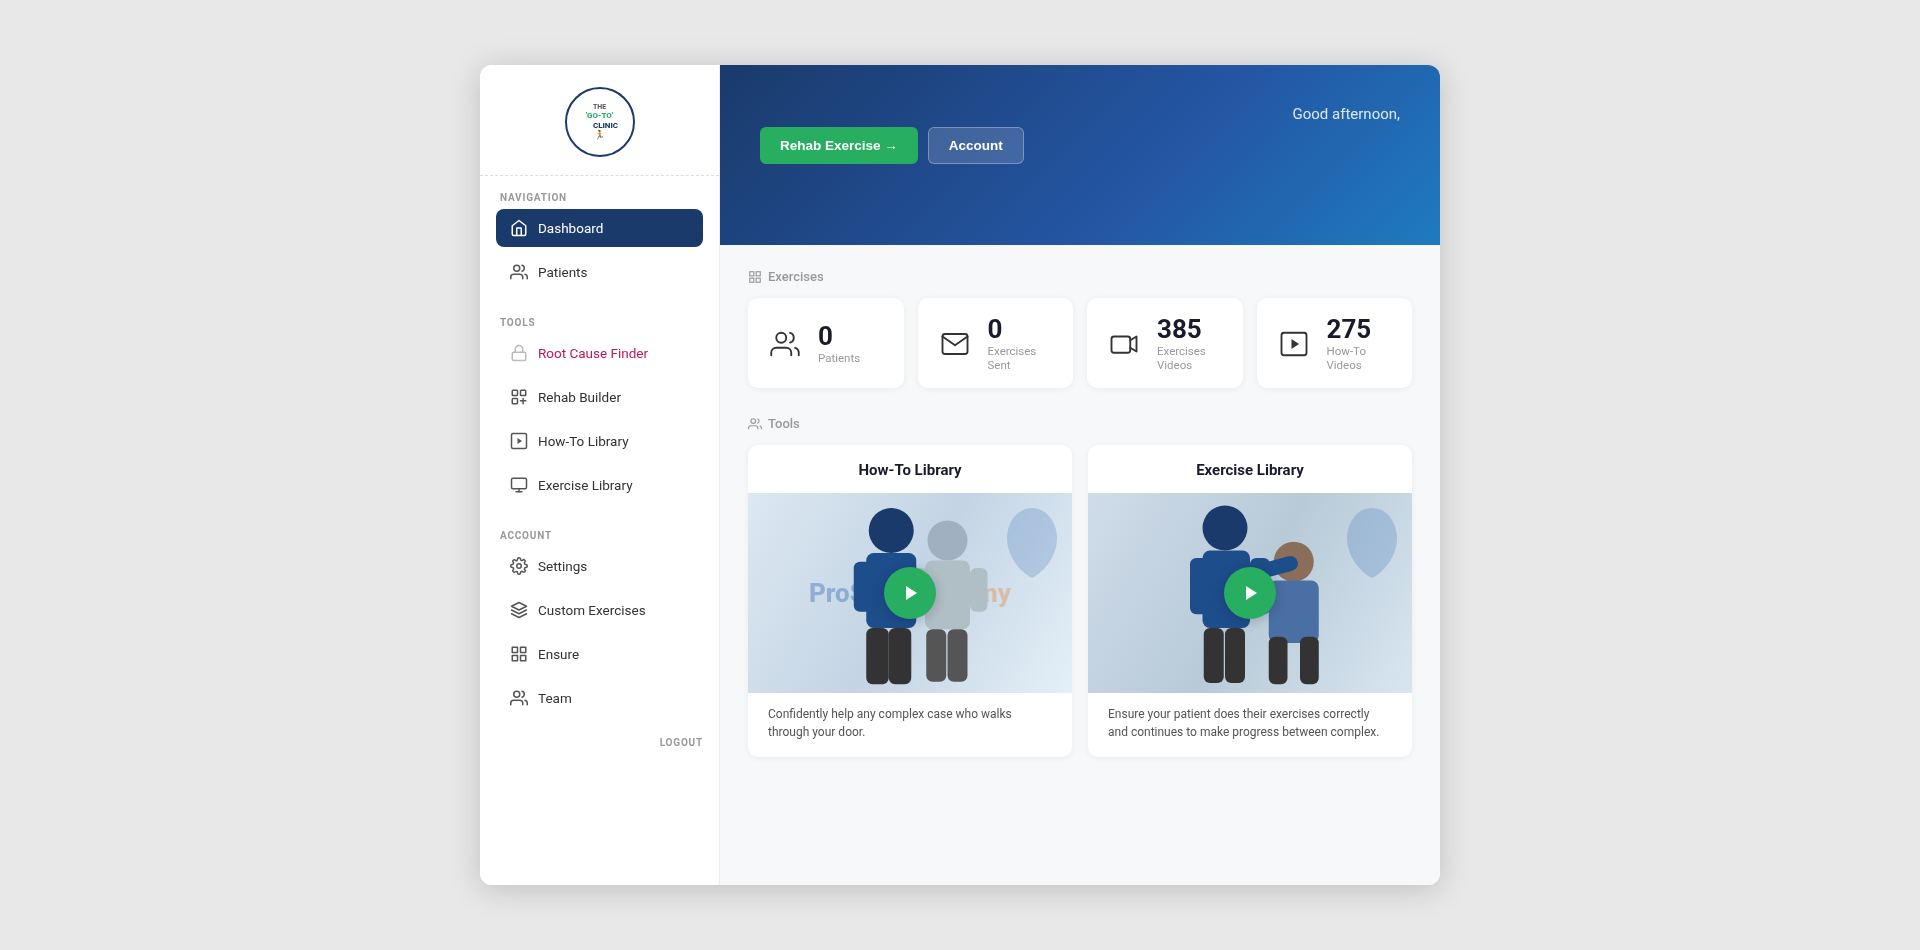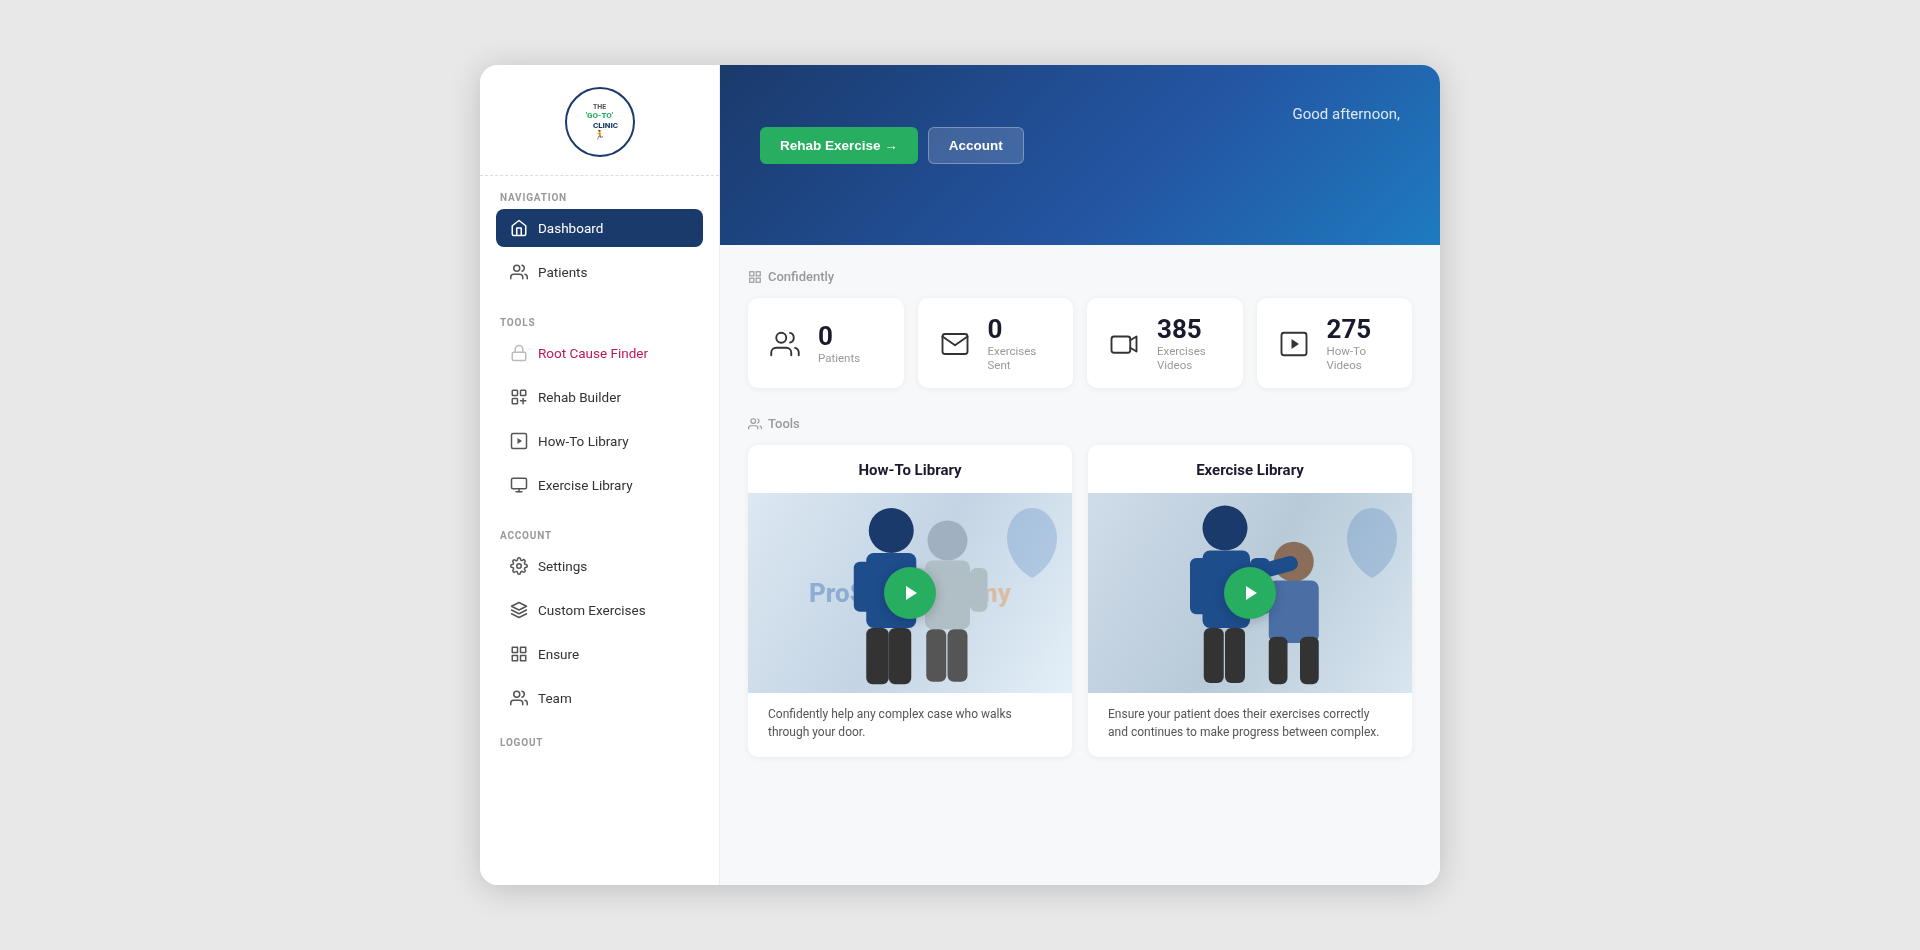--- a/index.html
+++ b/index.html
@@ -8,21 +8,21 @@
       background: #e8e8e8;
       display: flex;
       justify-content: center;
       align-items: center;
       min-height: 100vh;
       padding: 20px;
     }
     .app-container {
       width: 960px;
       background: #fff;
-      border-radius: 18px;
+      border-radius: 12px;
       overflow: hidden;
       box-shadow: 0 4px 32px rgba(0,0,0,0.18);
       display: flex;
       min-height: 820px;
     }
     
     .sidebar {
       width: 240px;
       min-width: 240px;
       background: #fff;
@@ -255,20 +255,21 @@
     .play-btn svg { width: 24px; height: 24px; }
     .tool-card-desc {
       font-size: 12px;
       color: #555;
       text-align: left;
       padding: 12px 20px 16px;
       line-height: 1.5;
     }
     .logout-section {
       padding: 10px 16px 0;
+      text-align: right;
     }
   </style>
 </head>
 <body>
 
 <div class="app-container">
 
   <aside class="sidebar">
     <div class="sidebar-logo">
       <div class="logo-circle">
@@ -418,21 +419,21 @@
 
     <div class="content">
 
       <div class="section-title">
         <svg width="14" height="14" viewBox="0 0 24 24" fill="none" stroke="#999" stroke-width="2">
             <rect x="3" y="3" width="7" height="7"></rect>
             <rect x="14" y="3" width="7" height="7"></rect>
             <rect x="3" y="14" width="7" height="7"></rect>
             <rect x="14" y="14" width="7" height="7"></rect>
           </svg>
-        <span>Confidently</span>
+        <span>Exercises</span>
       </div>
 
       <div class="stats-grid">
 
         <div class="stat-card">
           <div class="stat-icon">
             <svg viewBox="0 0 24 24" fill="none" stroke="#333" stroke-width="1.5" stroke-linecap="round" stroke-linejoin="round">
               <path d="M17 21v-2a4 4 0 0 0-4-4H5a4 4 0 0 0-4 4v2"></path>
               <circle cx="9" cy="7" r="4"></circle>
               <path d="M23 21v-2a4 4 0 0 0-3-3.87"></path>

